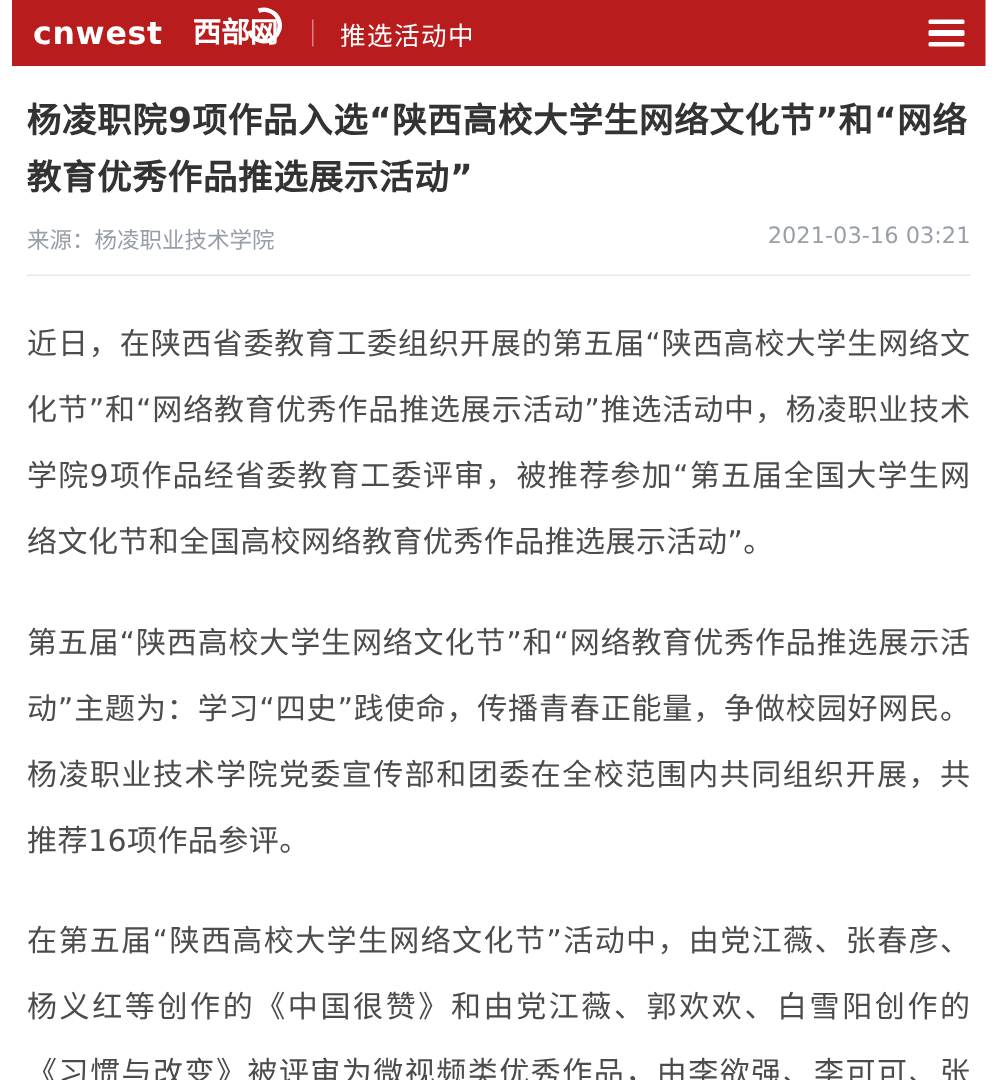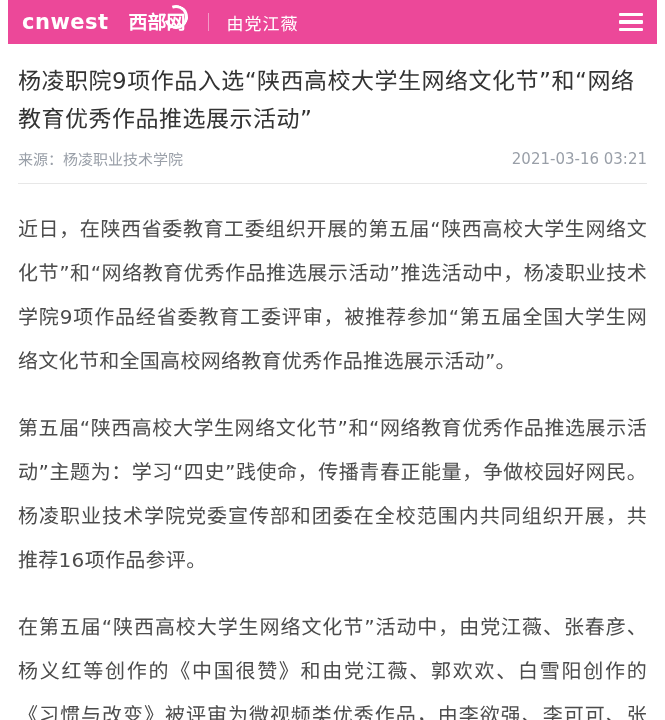--- a/index.html
+++ b/index.html
@@ -12,21 +12,21 @@
     width: 665px;
     height: 720px;
     box-sizing: border-box;
     padding: 0 8px;
     background: #ffffff;
     overflow: hidden;
   }
   
   .topbar {
     height: 44px;
-    background: #ec4899;
+    background: #b91c1c;
     display: flex;
     align-items: center;
     padding: 0 12px 0 14px;
     box-sizing: border-box;
     justify-content: flex-end;
   }
   .logo {
     display: flex;
     align-items: center;
     cursor: pointer;
@@ -88,29 +88,29 @@
     background: #ffffff;
     border-radius: 1px;
   }
   
   .article {
     padding: 0 10px;
   }
   .title {
     margin: 18px 0 10px 0;
     font-size: 23px;
-    font-weight: normal;
+    font-weight: bold;
     color: #333333;
     line-height: 38px;
     letter-spacing: 0.5px;
   }
   .meta {
     display: flex;
     justify-content: space-between;
-    align-items: center;
+    align-items: flex-start;
     color: #999fa8;
     font-size: 15px;
     margin: 8px 0 0 0;
   }
   .meta-divider {
     border: none;
     border-top: 1px solid #e7e7e7;
     margin: 14px 0 0 0;
   }
   .body-text p {
@@ -127,21 +127,21 @@
 
 <div class="page">
 
   <div class="topbar">
     <div class="logo">
       <span class="logo-en">cnwest</span>
       <span class="logo-swoosh"></span>
       <span class="logo-cn">西部网</span>
     </div>
     <div class="head-divider"></div>
-    <div class="channel">由党江薇</div>
+    <div class="channel">推选活动中</div>
     <div class="spacer"></div>
     <div class="menu-icon">
       <span></span>
         <span></span>
         <span></span>
     </div>
   </div>
 
   <div class="article">
     <h1 class="title">杨凌职院9项作品入选“陕西高校大学生网络文化节”和“网络教育优秀作品推选展示活动”</h1>

